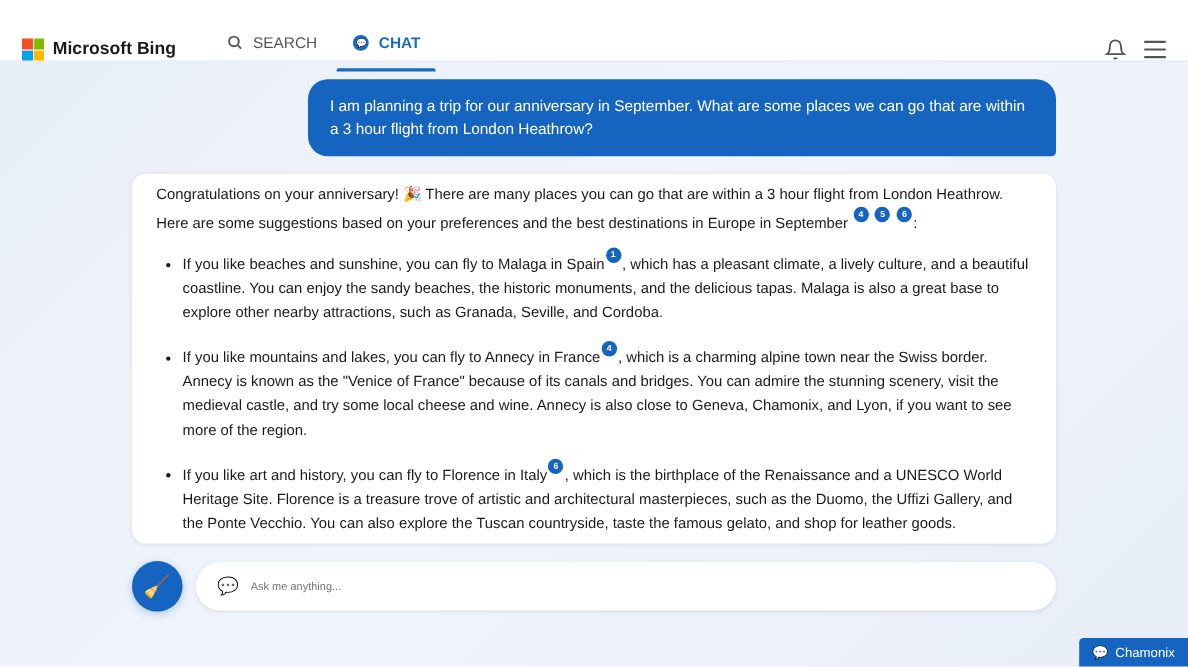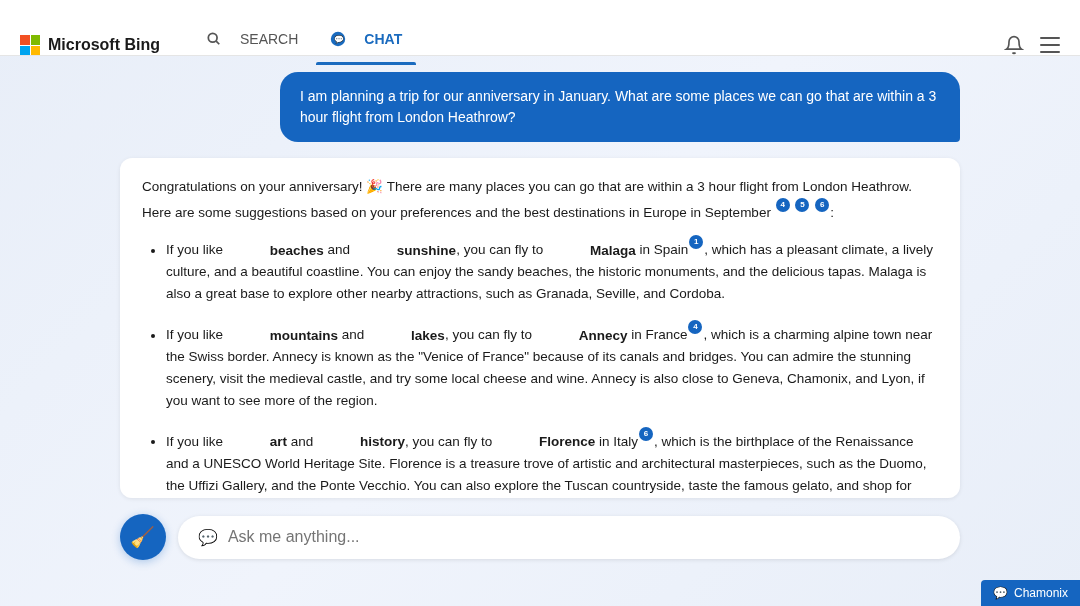--- a/index.html
+++ b/index.html
@@ -48,21 +48,21 @@
     }
     .nav-items {
       display: flex;
       align-items: center;
       gap: 4px;
       flex: 1;
     }
     .nav-item {
       display: flex;
       align-items: center;
-      gap: 18px;
+      gap: 8px;
       padding: 8px 14px;
       border-radius: 4px;
       cursor: pointer;
       font-size: 14px;
       color: #555;
       font-weight: 500;
       position: relative;
     }
     .nav-item.active {
       color: #1a6bbf;
@@ -144,21 +144,21 @@
       padding: 14px 20px;
       max-width: 680px;
       font-size: 14px;
       line-height: 1.5;
     }
 
     
     .ai-response {
       background: white;
       border-radius: 12px;
-      padding: 18px 22px;
+      padding: 8px 22px;
       font-size: 13.5px;
       line-height: 1.6;
       color: #1a1a1a;
       box-shadow: 0 1px 4px rgba(0,0,0,0.08);
       overflow-y: auto;
       max-height: 340px;
     }
     .ai-response p {
       margin-bottom: 12px;
     }
@@ -167,22 +167,21 @@
       padding-left: 24px;
     }
     .ai-response ul li {
       margin-bottom: 16px;
       line-height: 1.6;
     }
     .ai-response ul li:last-child {
       margin-bottom: 0;
     }
     .ai-response strong {
-      font-weight: 700;
-      margin-left: 43px;
+      font-weight: 400;
     }
     .sup-badge {
       display: inline-flex;
       align-items: center;
       justify-content: center;
       width: 14px;
       height: 14px;
       background: #1565c0;
       color: white;
       font-size: 8px;
@@ -229,21 +228,21 @@
     }
     .chat-input-icon {
       color: #888;
       font-size: 16px;
       flex-shrink: 0;
     }
     .chat-input {
       flex: 1;
       border: none;
       outline: none;
-      font-size: 16px;
+      font-size: 10px;
       color: #888;
       background: transparent;
     }
 
     
     .feedback-btn {
       position: fixed;
       bottom: 0;
       right: 0;
       background: #1565c0;
@@ -304,21 +303,21 @@
       <div class="hamburger-line"></div>
       <div class="hamburger-line"></div>
     </div>
   </div>
 </header>
 
 <div class="main">
 
   <div class="user-message-container">
     <div class="user-message">
-      <span>I am planning a trip for our anniversary in January. What are some places we can go that are within a 3 hour flight from London Heathrow?</span>
+      <span>I am planning a trip for our anniversary in September. What are some places we can go that are within a 3 hour flight from London Heathrow?</span>
     </div>
   </div>
 
   <div class="ai-response">
     <p>
       <span>Congratulations on your anniversary! 🎉 There are many places you can go that are within a 3 hour flight from London Heathrow. Here are some suggestions based on your preferences and the best destinations in Europe in September</span>
       <sup><span class="sup-badge">4</span></sup>
       <sup><span class="sup-badge">5</span></sup>
       <sup><span class="sup-badge">6</span></sup>:
     </p>

